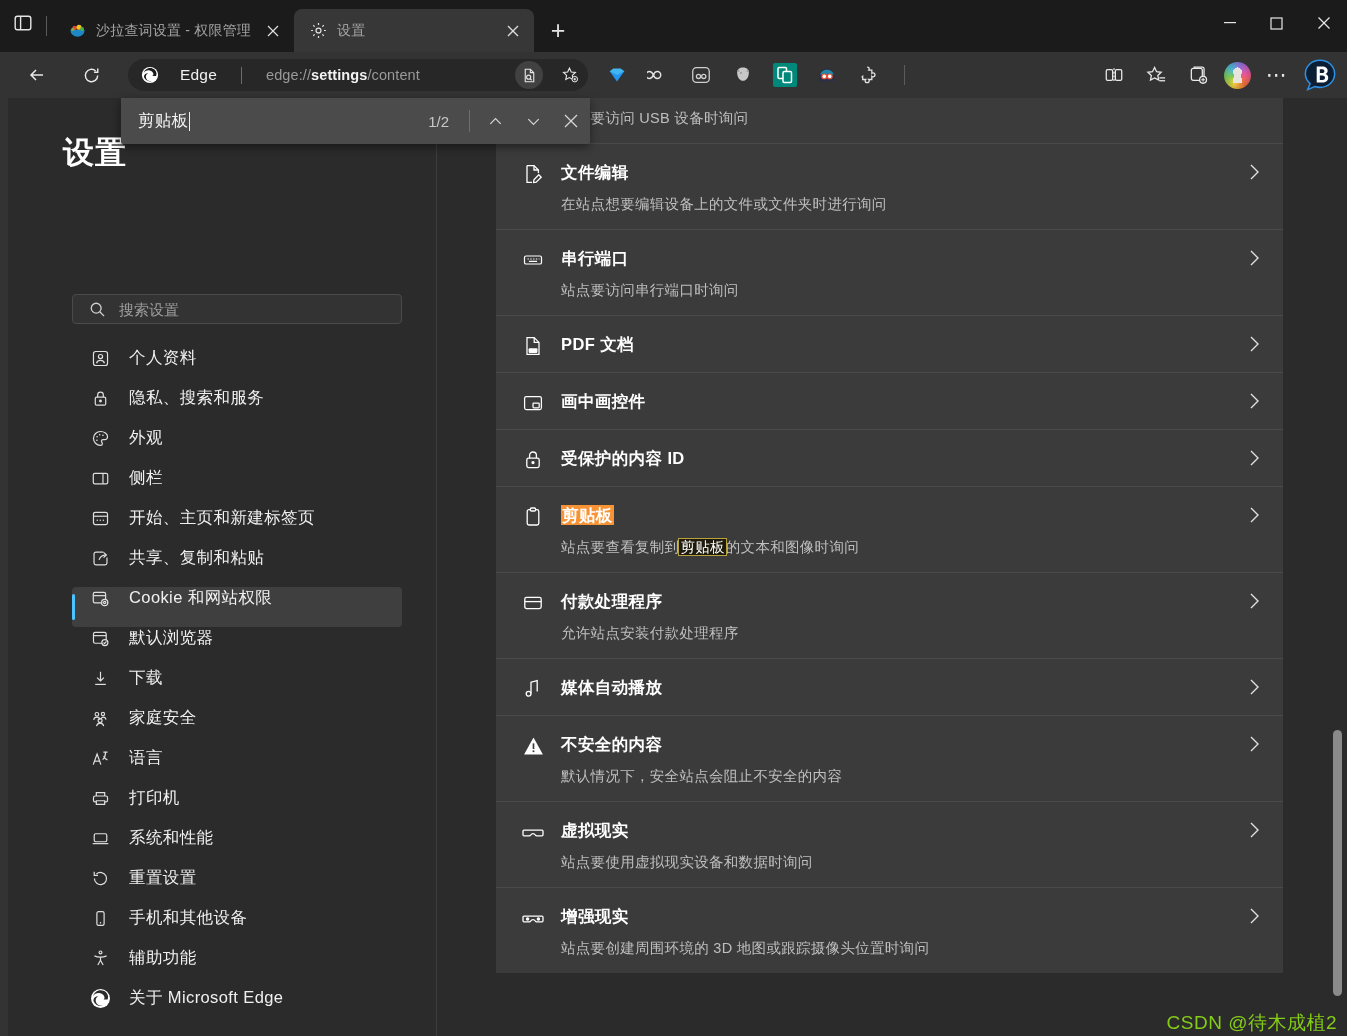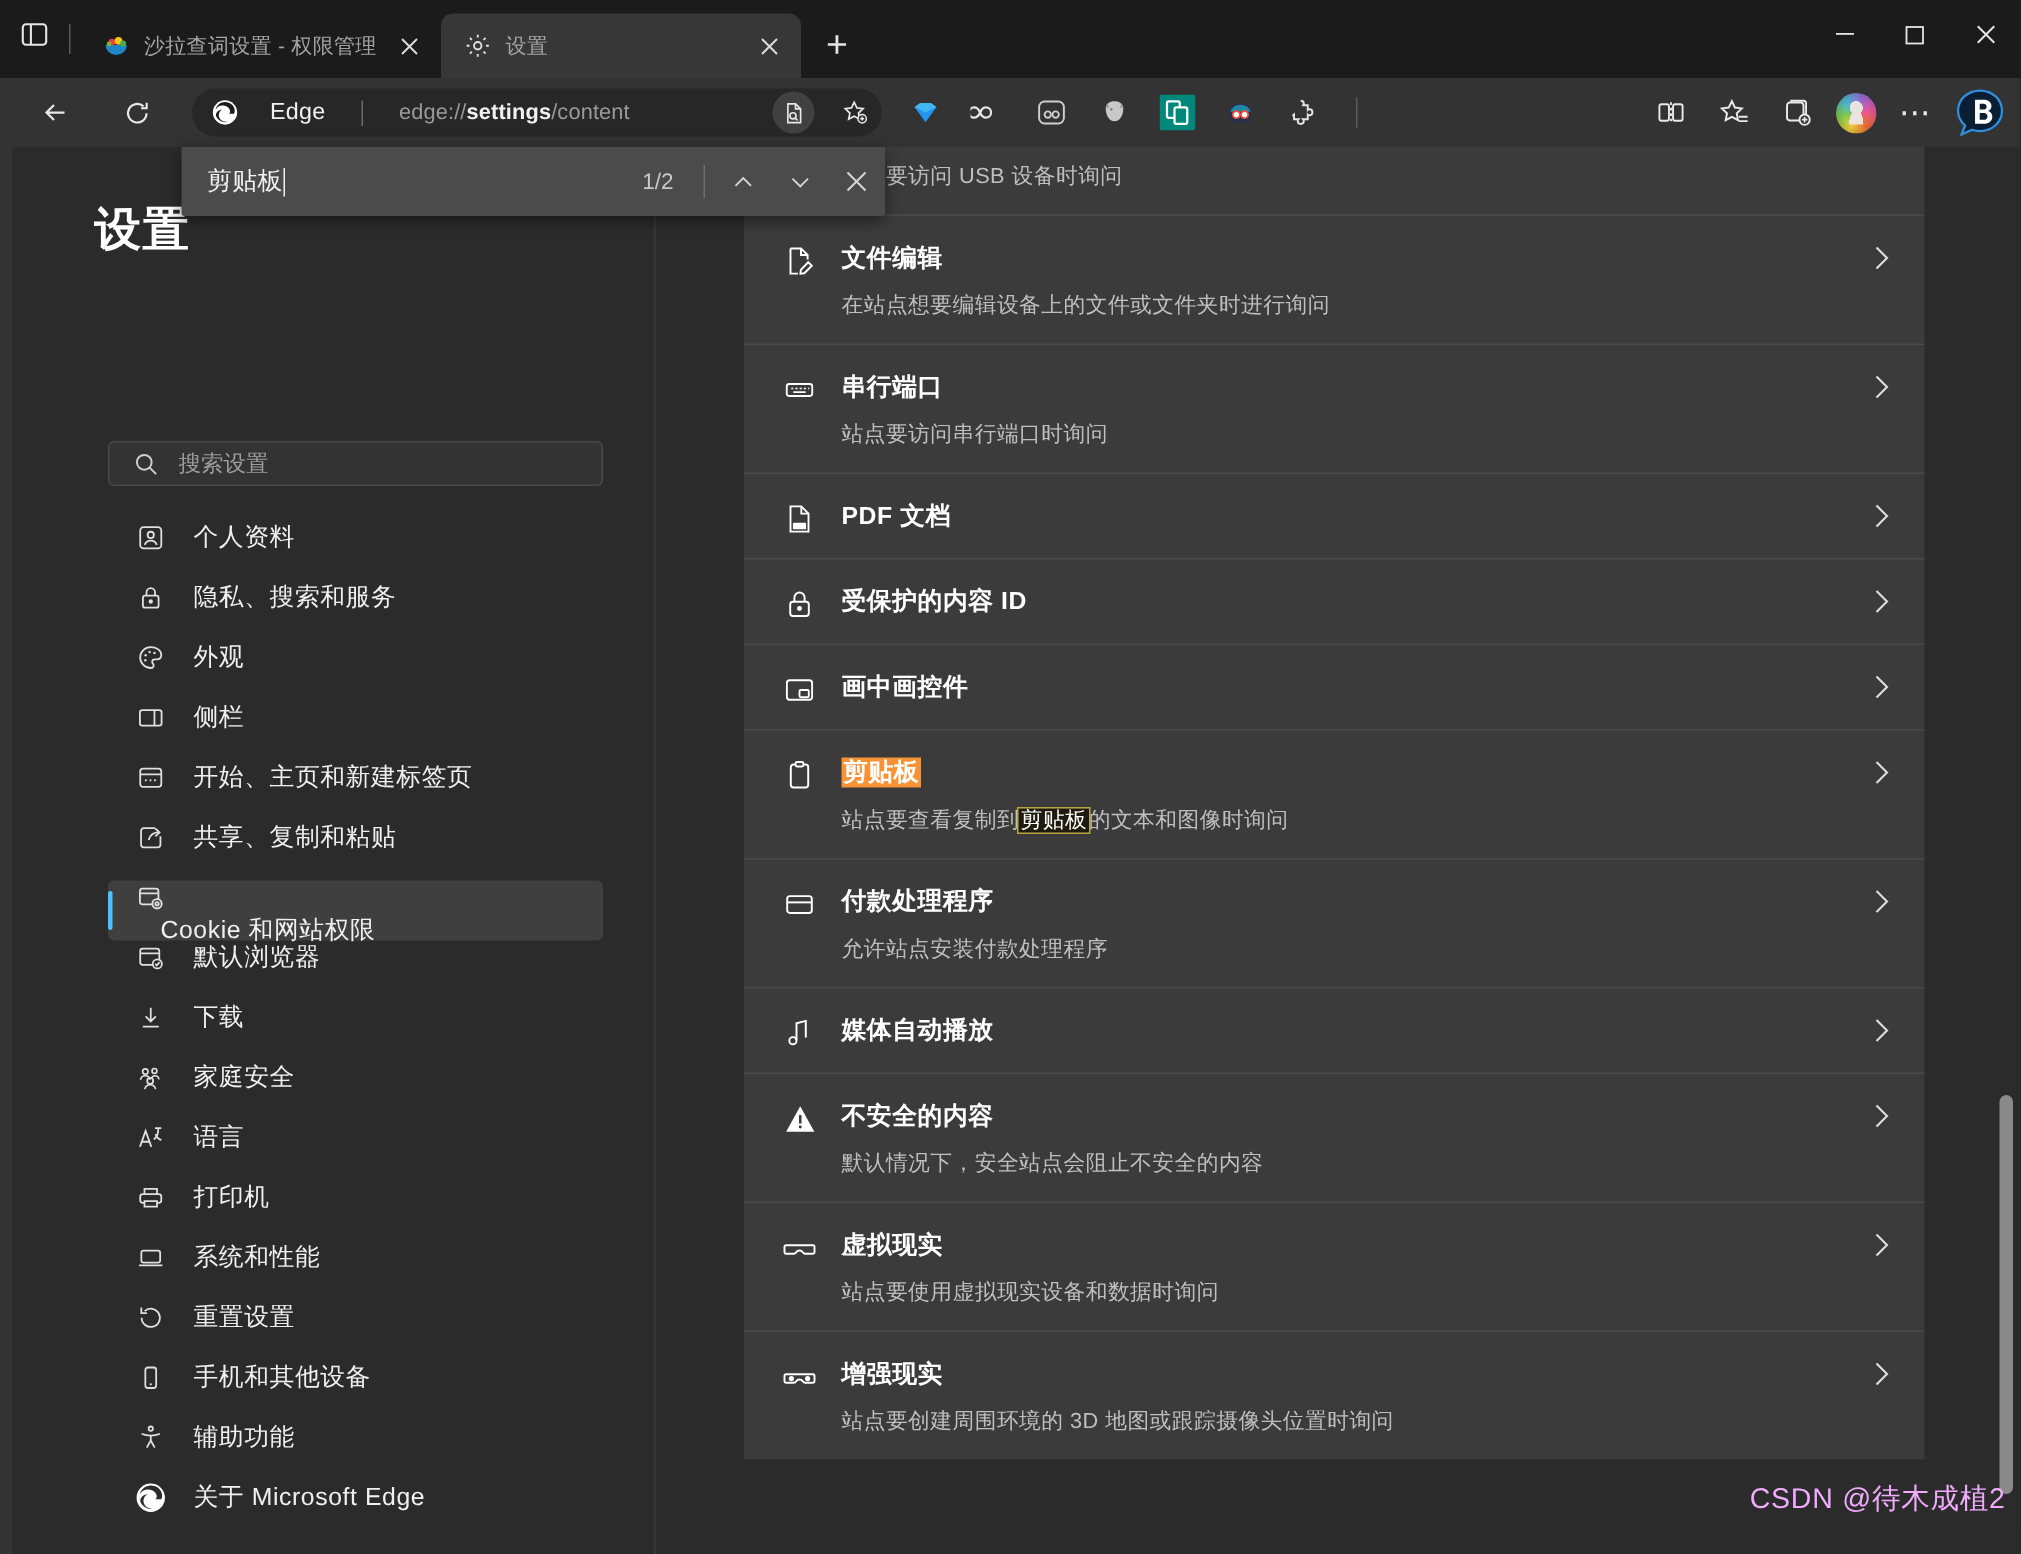--- a/index.html
+++ b/index.html
@@ -121,21 +121,21 @@
   .searchbox input {
     background: transparent; border: 0; outline: 0; margin-left: 12px;
     font-size: 15px; color: #e6e6e6; font-family: inherit; width: 250px;
   }
   .searchbox input::placeholder { color: #9d9d9d; }
   .navlist { position: absolute; left: 64px; top: 249px; width: 330px; }
   .navitem {
     height: 40px; display: flex; align-items: flex-start; border-radius: 4px;
     position: relative; padding-left: 17px; margin-bottom: 0px;
   }
-  .navitem.selected { background: #3f3f3f; flex-direction: column; }
+  .navitem.selected { background: #3f3f3f; }
   .navitem.selected::before {
     content: ""; position: absolute; left: 0; top: 7px; width: 3px; height: 26px;
     background: #4cc2ff; border-radius: 2px;
   }
   .navitem .nicon { width: 22px; height: 22px; flex: 0 0 22px; display: flex; align-items: center; justify-content: center; color: #e0e0e0; }
   .navitem .nlabel { margin-left: 18px; font-size: 16.5px; color: #f0f0f0; letter-spacing: .4px; white-space: nowrap;}
 
   
   .content { flex: 1 1 auto; height: 938px; position: relative; overflow: hidden; }
   .cards { position: absolute; left: 59px; top: -40px; width: 787px; background: #3b3b3b; }
@@ -147,21 +147,21 @@
   .row .rdesc { font-size: 14.5px; color: #bfbfbf; margin-top: 9px; letter-spacing: .3px; line-height: 20px; }
   .row .chev { position: absolute; right: 22px; top: 18px; color: #e0e0e0; }
   .hl-active { background: #f79334; color: #ffffff; padding: 1px 1px; }
   .hl-other { background: #1e1a0d; color: #ffffff; outline: 1px solid #b8a33c; padding: 0 1px; }
 
   
   .scrollbar { position: absolute; right: 4px; top: 0; width: 12px; height: 938px; }
   .scrollthumb { position: absolute; right: 1px; top: 632px; width: 9px; height: 266px; background: #8a8a8a; border-radius: 5px; }
 
   .watermark {
-    position: absolute; right: 10px; bottom: 24px; font-size: 19px; color: #f0abfc;
+    position: absolute; right: 10px; bottom: 0; font-size: 19px; color: #84cc16;
     letter-spacing: .5px; z-index: 30;
   }
 </style>
 </head>
 <body>
 
 <div class="app">
 
   <div class="titlebar">
     <div class="tabs-left">
@@ -645,45 +645,45 @@
           </div>
           <span class="chev">
             <svg width="13" height="20" viewBox="0 0 13 20" fill="none" stroke="#e0e0e0" stroke-width="1.4">
                 <path d="M3 3l7 7-7 7"></path>
               </svg>
           </span>
         </div>
 
         <div class="row">
           <span class="ricon">
+            <svg width="22" height="22" viewBox="0 0 22 22" fill="none" stroke="#ffffff" stroke-width="1.25">
+              <rect x="2.6" y="4.5" width="16.8" height="13" rx="1.8"></rect>
+              <rect x="11" y="11" width="6.2" height="4.8" rx=".8"></rect>
+            </svg>
+          </span>
+          <div class="rbody">
+            <div class="rtitle">画中画控件</div>
+          </div>
+          <span class="chev">
+            <svg width="13" height="20" viewBox="0 0 13 20" fill="none" stroke="#e0e0e0" stroke-width="1.4">
+                <path d="M3 3l7 7-7 7"></path>
+              </svg>
+          </span>
+        </div>
+
+        <div class="row">
+          <span class="ricon">
             <svg width="22" height="22" viewBox="0 0 22 22" fill="none" stroke="#ffffff" stroke-width="1.3">
               <rect x="4.8" y="9.2" width="12.4" height="9.4" rx="1.8"></rect>
               <path d="M7.6 9.2V6.4a3.4 3.4 0 0 1 6.8 0v2.8"></path>
               <circle cx="11" cy="13.6" r="1" fill="#ffffff"></circle>
             </svg>
           </span>
           <div class="rbody">
             <div class="rtitle">受保护的内容 ID</div>
-          </div>
-          <span class="chev">
-            <svg width="13" height="20" viewBox="0 0 13 20" fill="none" stroke="#e0e0e0" stroke-width="1.4">
-                <path d="M3 3l7 7-7 7"></path>
-              </svg>
-          </span>
-        </div>
-
-        <div class="row">
-          <span class="ricon">
-            <svg width="22" height="22" viewBox="0 0 22 22" fill="none" stroke="#ffffff" stroke-width="1.25">
-              <rect x="2.6" y="4.5" width="16.8" height="13" rx="1.8"></rect>
-              <rect x="11" y="11" width="6.2" height="4.8" rx=".8"></rect>
-            </svg>
-          </span>
-          <div class="rbody">
-            <div class="rtitle">画中画控件</div>
           </div>
           <span class="chev">
             <svg width="13" height="20" viewBox="0 0 13 20" fill="none" stroke="#e0e0e0" stroke-width="1.4">
                 <path d="M3 3l7 7-7 7"></path>
               </svg>
           </span>
         </div>
 
         <div class="row">
           <span class="ricon">

